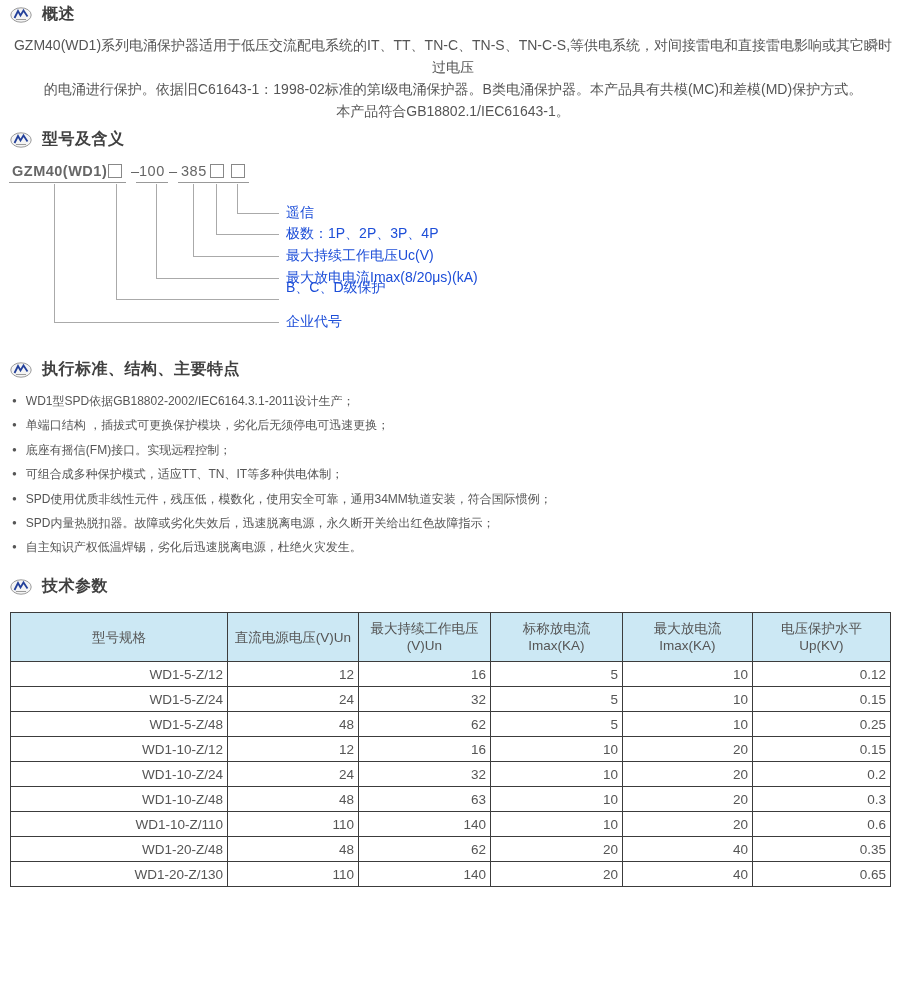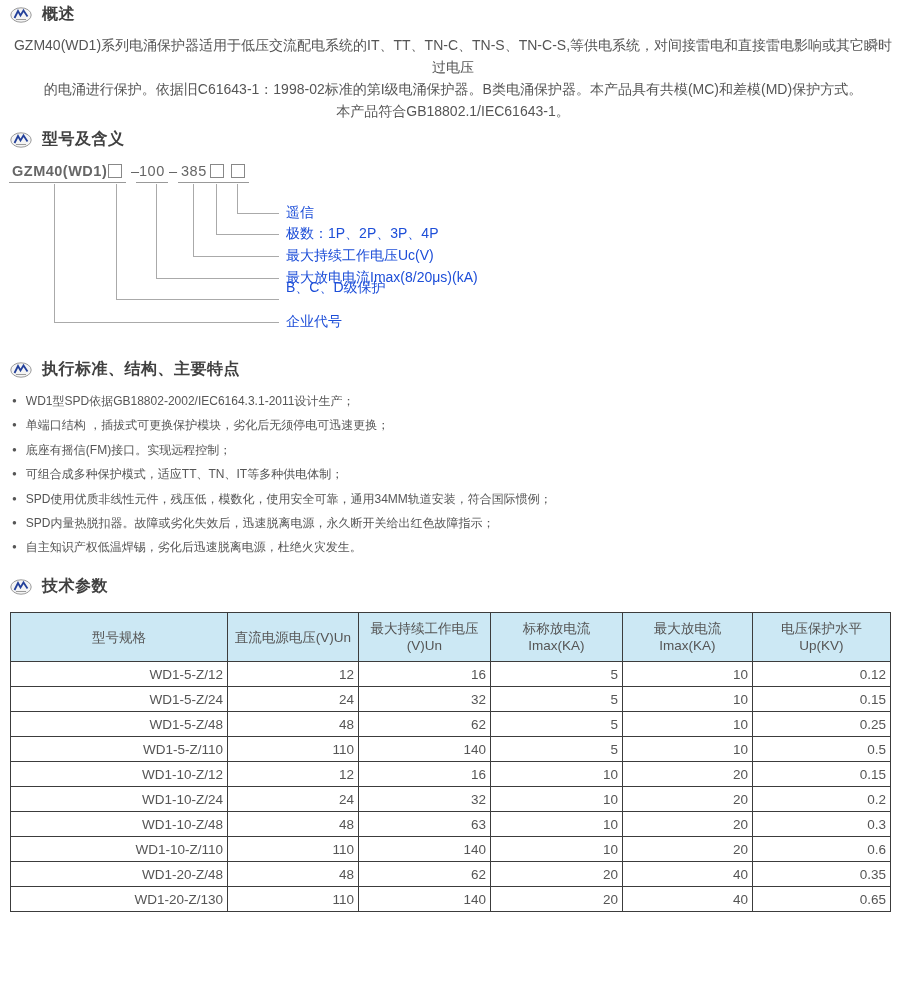--- a/index.html
+++ b/index.html
@@ -170,28 +170,20 @@
           </tr>
           <tr>
             <td>WD1-5-Z/48</td>
             <td>48</td>
             <td>62</td>
             <td>5</td>
             <td>10</td>
             <td>0.25</td>
           </tr>
           <tr>
-            <td>WD1-5-Z/110</td>
-            <td>110</td>
-            <td>140</td>
-            <td>5</td>
-            <td>10</td>
-            <td>0.5</td>
-          </tr>
-          <tr>
             <td>WD1-10-Z/12</td>
             <td>12</td>
             <td>16</td>
             <td>10</td>
             <td>20</td>
             <td>0.15</td>
           </tr>
           <tr>
             <td>WD1-10-Z/24</td>
             <td>24</td>

